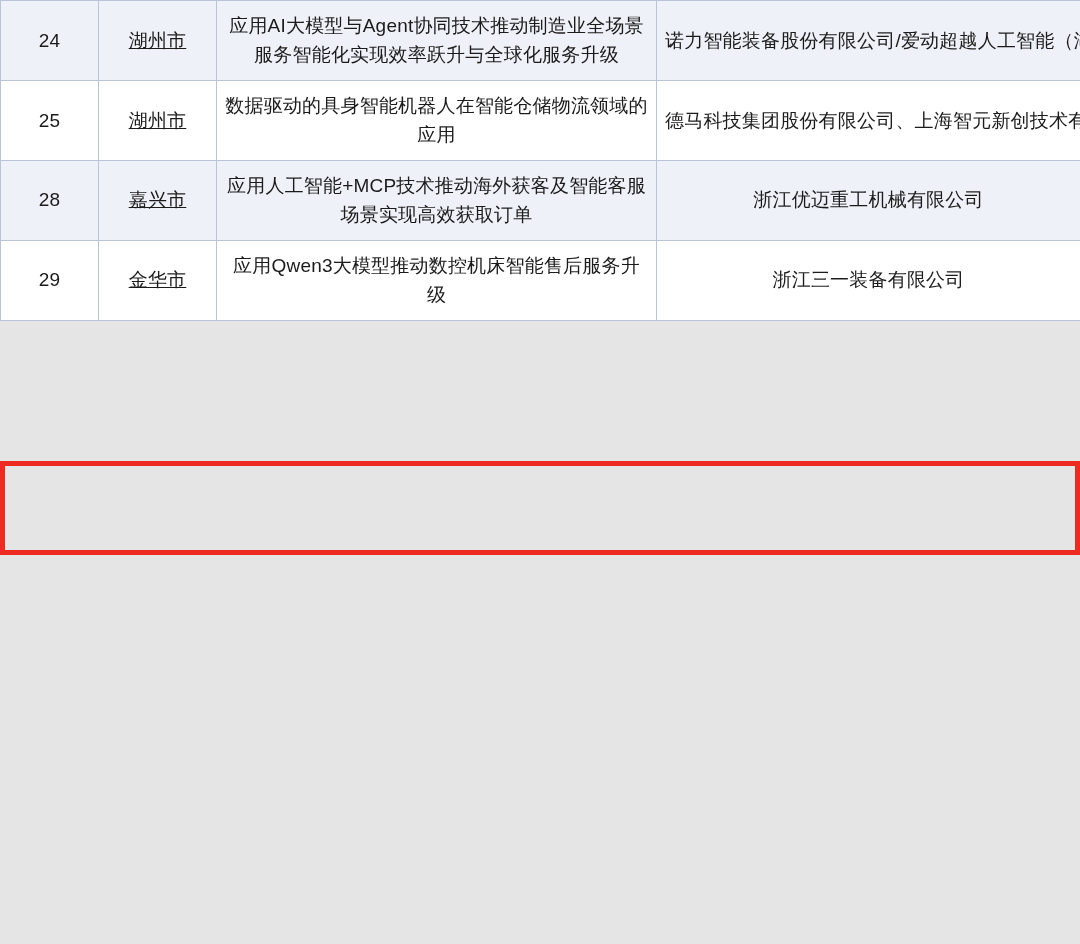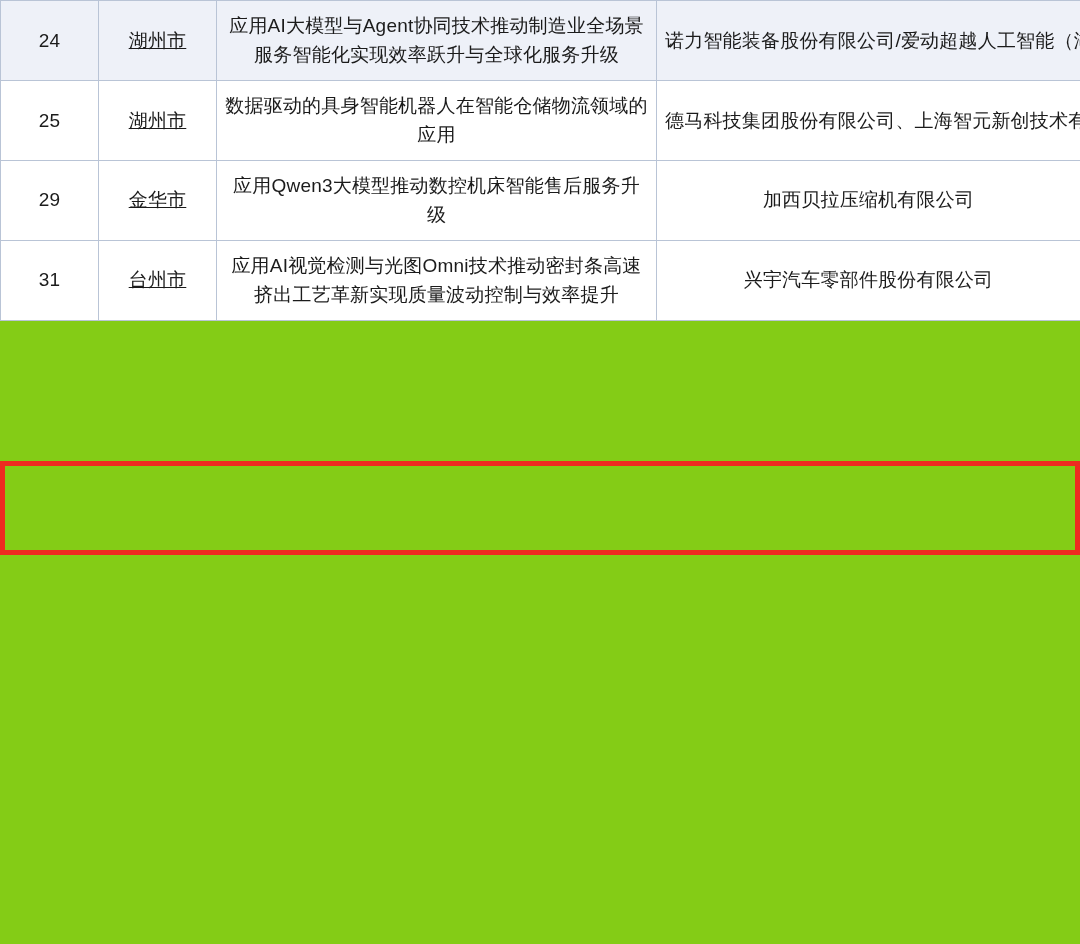--- a/index.html
+++ b/index.html
@@ -10,21 +10,21 @@
   body {
     width: 1080px;
     height: 944px;
     font-family: "Liberation Sans", sans-serif;
     overflow: hidden;
   }
   .sheet {
     position: relative;
     width: 1080px;
     height: 944px;
-    background: #84cc16;
+    background: #e5e5e5;
     box-sizing: border-box;
   }
   table.listing {
     border-collapse: collapse;
     table-layout: fixed;
     width: 1080px;
     margin: 0;
     padding: 0;
   }
   table.listing col.c-num   { width: 98px; }
@@ -101,28 +101,28 @@
           <td class="cell-city">湖州市</td>
           <td class="cell-title">应用AI大模型与Agent协同技术推动制造业全场景服务智能化实现效率跃升与全球化服务升级</td>
           <td class="cell-org">诺力智能装备股份有限公司/爱动超越人工智能（湖州）有限责任公司</td>
         </tr>
         <tr class="row-plain">
           <td class="cell-num">25</td>
           <td class="cell-city">湖州市</td>
           <td class="cell-title">数据驱动的具身智能机器人在智能仓储物流领域的应用</td>
           <td class="cell-org">德马科技集团股份有限公司、上海智元新创技术有限公司</td>
         </tr>
+        <tr class="row-alt">
+          <td class="cell-num">28</td>
+          <td class="cell-city">嘉兴市</td>
+          <td class="cell-title">应用人工智能+MCP技术推动海外获客及智能客服场景实现高效获取订单</td>
+          <td class="cell-org">浙江优迈重工机械有限公司</td>
+        </tr>
         <tr class="row-plain row-highlight">
           <td class="cell-num">29</td>
           <td class="cell-city">金华市</td>
           <td class="cell-title">应用Qwen3大模型推动数控机床智能售后服务升级</td>
-          <td class="cell-org">加西贝拉压缩机有限公司</td>
-        </tr>
-        <tr class="row-plain">
-          <td class="cell-num">31</td>
-          <td class="cell-city">台州市</td>
-          <td class="cell-title">应用AI视觉检测与光图Omni技术推动密封条高速挤出工艺革新实现质量波动控制与效率提升</td>
-          <td class="cell-org">兴宇汽车零部件股份有限公司</td>
+          <td class="cell-org">浙江三一装备有限公司</td>
         </tr>
       </tbody>
   </table>
   <div class="highlight-box"></div>
 </div>
 
 </body></html>

